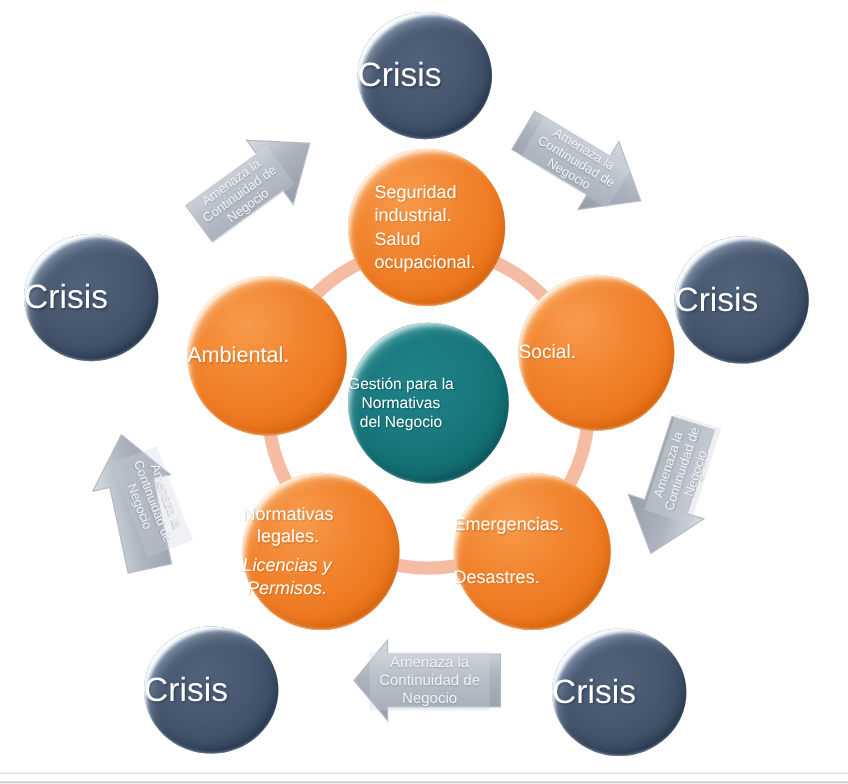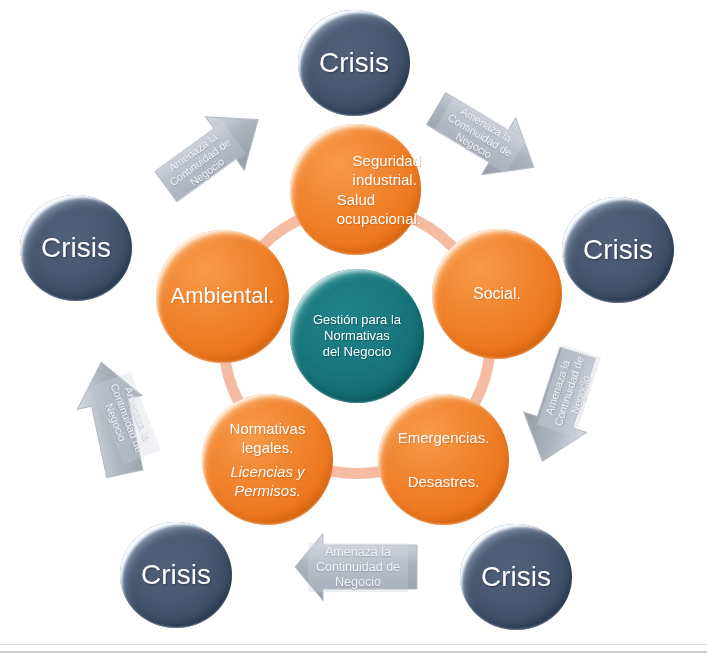--- a/index.html
+++ b/index.html
@@ -5,21 +5,21 @@
   html,body{margin:0;padding:0;}
   body{width:707px;height:653px;position:relative;background:#ffffff;overflow:hidden;
        font-family:"Liberation Sans",sans-serif;}
   .stage{position:absolute;inset:0;}
   .preline{white-space:pre-line;}
 
   .ring{position:absolute;left:218px;top:201px;width:278px;height:278px;
         box-sizing:border-box;border:11px solid #f5bba3;border-radius:50%;}
 
   .bubble{position:absolute;border-radius:50%;display:flex;flex-direction:column;
-          align-items:center;justify-content:center;text-align:center;color:#fff;}
+          align-items:flex-start;justify-content:center;text-align:center;color:#fff;}
   .bubble p{margin:0;}
 
   .orange{
     background:radial-gradient(circle at 37% 30%, #f79b4c 0%, #f1842e 40%, #ed7a22 62%, #e56d12 82%, #d85f08 100%);
     box-shadow:
       inset 4px 5px 4px -3px rgba(255,249,240,0.95),
       inset 9px 11px 10px -8px rgba(255,225,190,0.55),
       inset 0 -2px 2px -1px rgba(255,205,155,0.65),
       inset -5px -8px 10px -6px rgba(165,70,0,0.4);
     font-size:15px;line-height:1.28;
@@ -40,28 +40,28 @@
     background:radial-gradient(circle at 42% 35%, #1f8287 0%, #19787d 45%, #116b70 72%, #0a5c61 100%);
     box-shadow:
       inset 4px 5px 4px -3px rgba(225,243,243,0.85),
       inset 9px 11px 10px -8px rgba(160,215,215,0.5),
       inset 0 -2px 2px -1px rgba(140,200,200,0.45),
       inset -5px -8px 10px -6px rgba(0,40,45,0.45);
     font-size:13px;line-height:1.25;
     text-shadow:1px 1px 1px rgba(0,60,60,0.5);
   }
 
-  .node-seguridad{left:290px;top:124px;width:131px;height:131px;align-items:flex-end;text-align:left;padding-left:22px;box-sizing:border-box;z-index:2;}
+  .node-seguridad{left:290px;top:124px;width:131px;height:131px;align-items:flex-start;text-align:left;padding-left:22px;box-sizing:border-box;z-index:2;}
   .node-seguridad p+p{}
   .node-social{left:432px;top:229px;width:130px;height:130px;font-size:16px;z-index:2;}
   .node-emergencias{left:378px;top:394px;width:131px;height:131px;z-index:2;}
   .node-emergencias p+p{margin-top:24px;}
   .node-normativas{left:202px;top:394px;width:131px;height:131px;z-index:2;}
   .node-normativas p+p{margin-top:5px;font-style:italic;}
-  .node-ambiental{left:156px;top:230px;width:133px;height:133px;font-size:22px;z-index:2;}
+  .node-ambiental{left:156px;top:230px;width:133px;height:133px;font-size:18px;z-index:2;}
 
   .crisis-top{left:298px;top:10px;}
   .crisis-right{left:562px;top:197px;}
   .crisis-left{left:20px;top:195px;}
   .crisis-bottom-right{left:460px;top:524px;}
   .crisis-bottom-left{left:120px;top:522px;}
 
   .arrow-svg{position:absolute;overflow:visible;}
   .arrow-label{position:absolute;width:84px;text-align:center;color:#f1f3f6;
       font-size:10.8px;line-height:12px;z-index:5;padding:2px 0;

